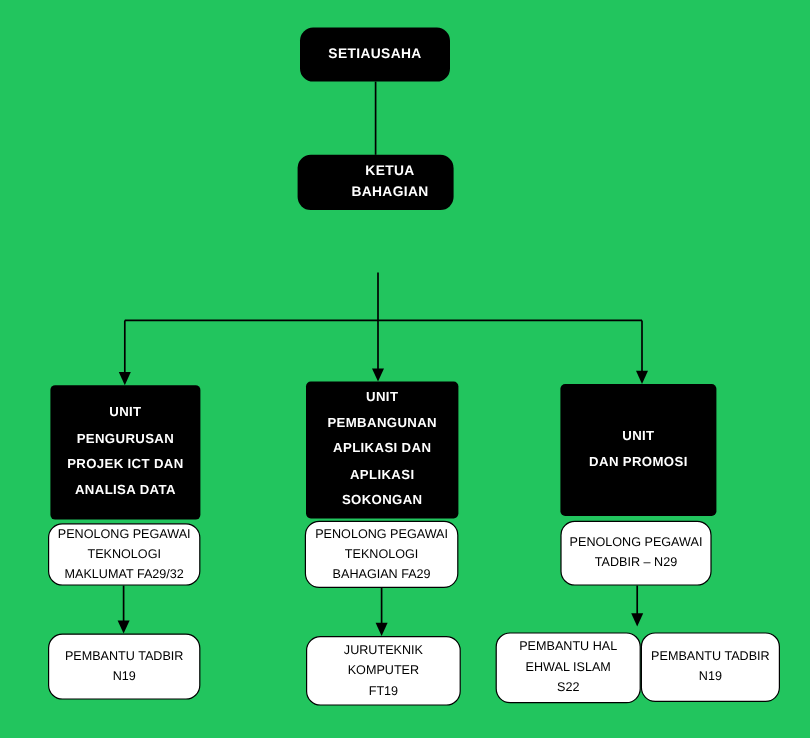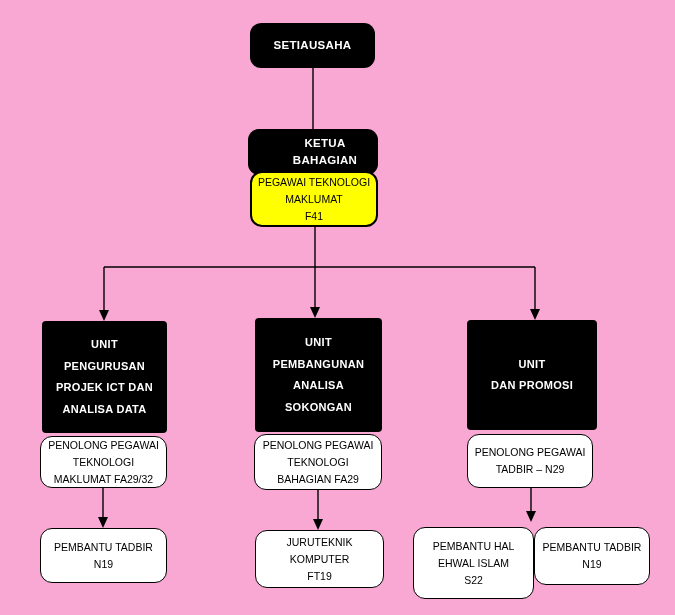--- a/index.html
+++ b/index.html
@@ -5,21 +5,21 @@
   html, body {
     margin: 0;
     padding: 0;
     background: #ffffff;
     font-family: "Liberation Sans", sans-serif;
   }
   #canvas {
     position: relative;
     width: 675px;
     height: 615px;
-    background: #f9a8d4;
+    background: #22c55e;
     overflow: hidden;
   }
   #connectors {
     position: absolute;
     left: 0; top: 0;
     width: 675px; height: 615px;
     z-index: 1;
   }
   .node {
     position: absolute;
@@ -93,25 +93,20 @@
   </svg>
 
   <div class="node black" style="left:250px;top:23px;width:125px;height:45px;font-size:11.5px;">
     <span class="ln">SETIAUSAHA</span>
   </div>
 
   <div class="node black" style="left:248px;top:129px;width:130px;height:46px;font-size:11.5px;padding-left:24px;">
     <span class="ln">KETUA BAHAGIAN</span>
   </div>
 
-  <div class="node yellow" style="left:250px;top:171px;width:128px;height:56px;">
-    <span class="ln">PEGAWAI TEKNOLOGI</span>
-    <span class="ln">MAKLUMAT</span>
-    <span class="ln">F41</span>
-  </div>
 
   <div class="node black unit" style="left:42px;top:321px;width:125px;height:112px;">
     <span class="ln">UNIT</span>
     <span class="ln">PENGURUSAN</span>
     <span class="ln">PROJEK ICT DAN</span>
     <span class="ln">ANALISA DATA</span>
   </div>
 
   <div class="node white" style="left:40px;top:436px;width:127px;height:52px;">
     <span class="ln">PENOLONG PEGAWAI</span>
@@ -120,21 +115,22 @@
   </div>
 
   <div class="node white" style="left:40px;top:528px;width:127px;height:55px;">
     <span class="ln">PEMBANTU TADBIR</span>
     <span class="ln">N19</span>
   </div>
 
   <div class="node black unit" style="left:255px;top:318px;width:127px;height:114px;">
     <span class="ln">UNIT</span>
     <span class="ln">PEMBANGUNAN</span>
-    <span class="ln">ANALISA</span>
+    <span class="ln">APLIKASI DAN</span>
+    <span class="ln">APLIKASI</span>
     <span class="ln">SOKONGAN</span>
   </div>
 
   <div class="node white" style="left:254px;top:434px;width:128px;height:56px;">
     <span class="ln">PENOLONG PEGAWAI</span>
     <span class="ln">TEKNOLOGI</span>
     <span class="ln">BAHAGIAN FA29</span>
   </div>
 
   <div class="node white" style="left:255px;top:530px;width:129px;height:58px;">
@@ -146,21 +142,21 @@
   <div class="node black unit" style="left:467px;top:320px;width:130px;height:110px;">
     <span class="ln">UNIT</span>
     <span class="ln">DAN PROMOSI</span>
   </div>
 
   <div class="node white" style="left:467px;top:434px;width:126px;height:54px;">
     <span class="ln">PENOLONG PEGAWAI</span>
     <span class="ln">TADBIR – N29</span>
   </div>
 
-  <div class="node white" style="left:413px;top:527px;width:121px;height:72px;">
+  <div class="node white" style="left:413px;top:527px;width:121px;height:59px;">
     <span class="ln">PEMBANTU HAL</span>
     <span class="ln">EHWAL ISLAM</span>
     <span class="ln">S22</span>
   </div>
 
   <div class="node white" style="left:534px;top:527px;width:116px;height:58px;">
     <span class="ln">PEMBANTU TADBIR</span>
     <span class="ln">N19</span>
   </div>
 

